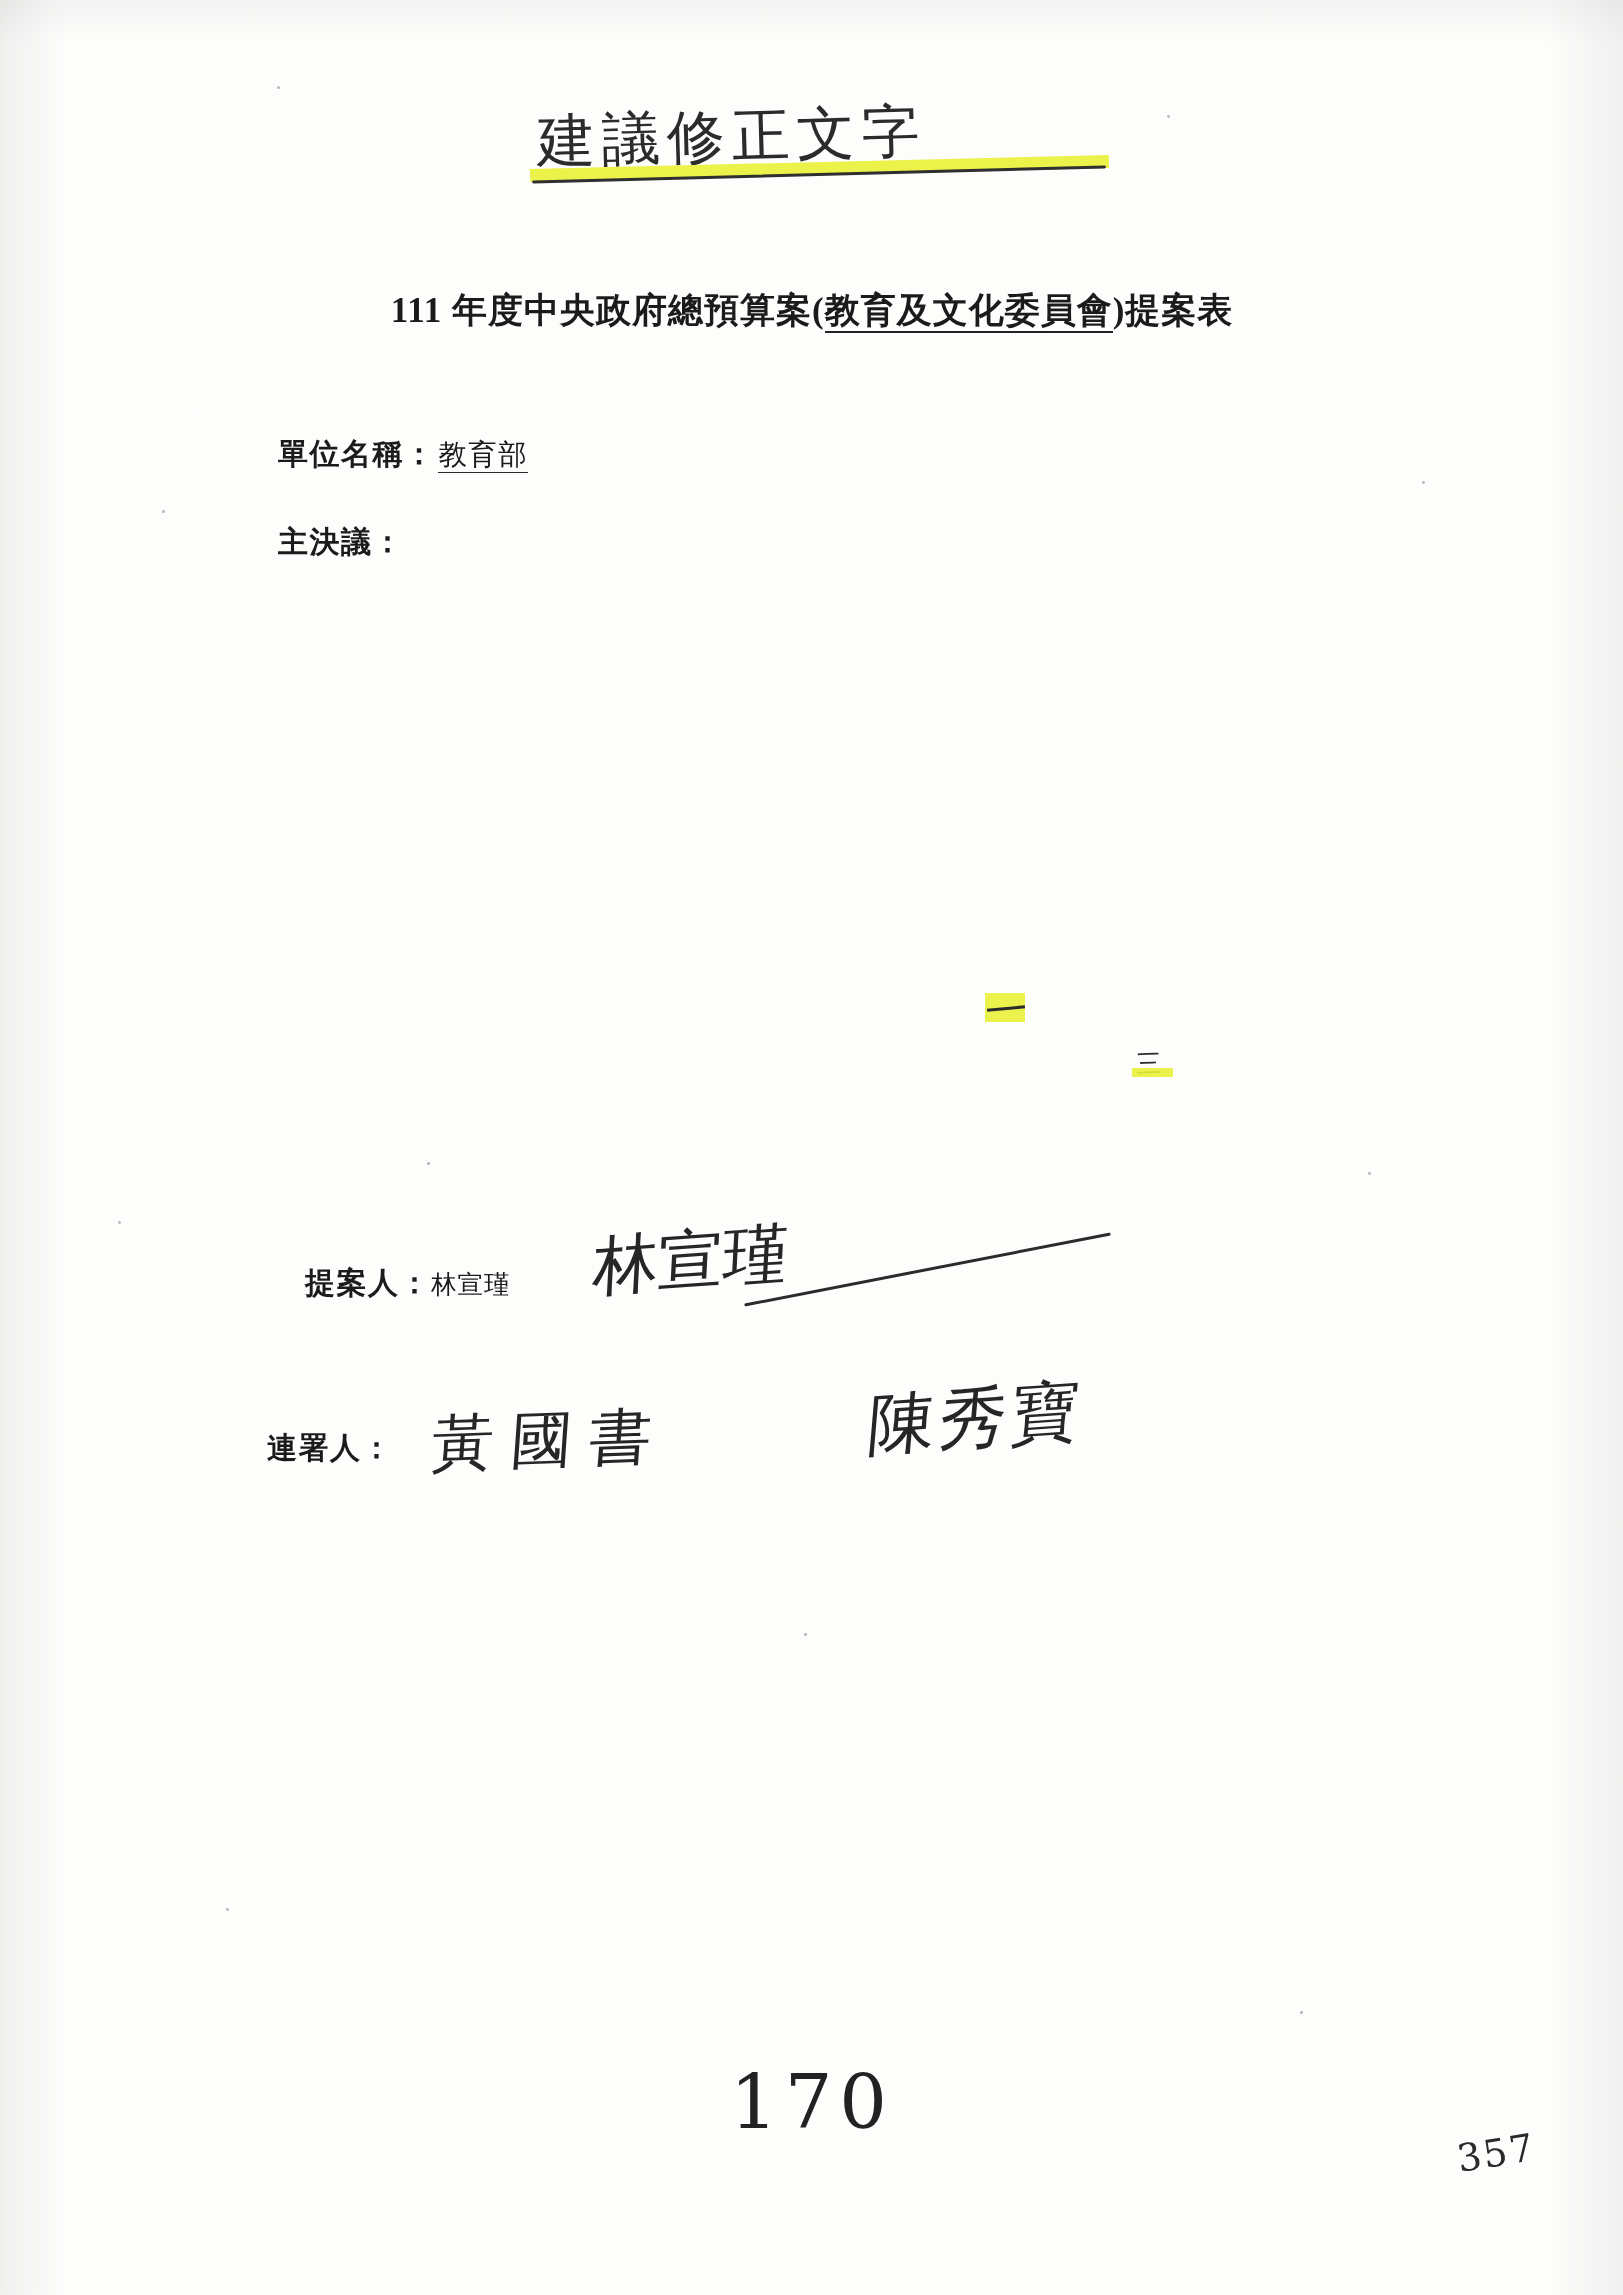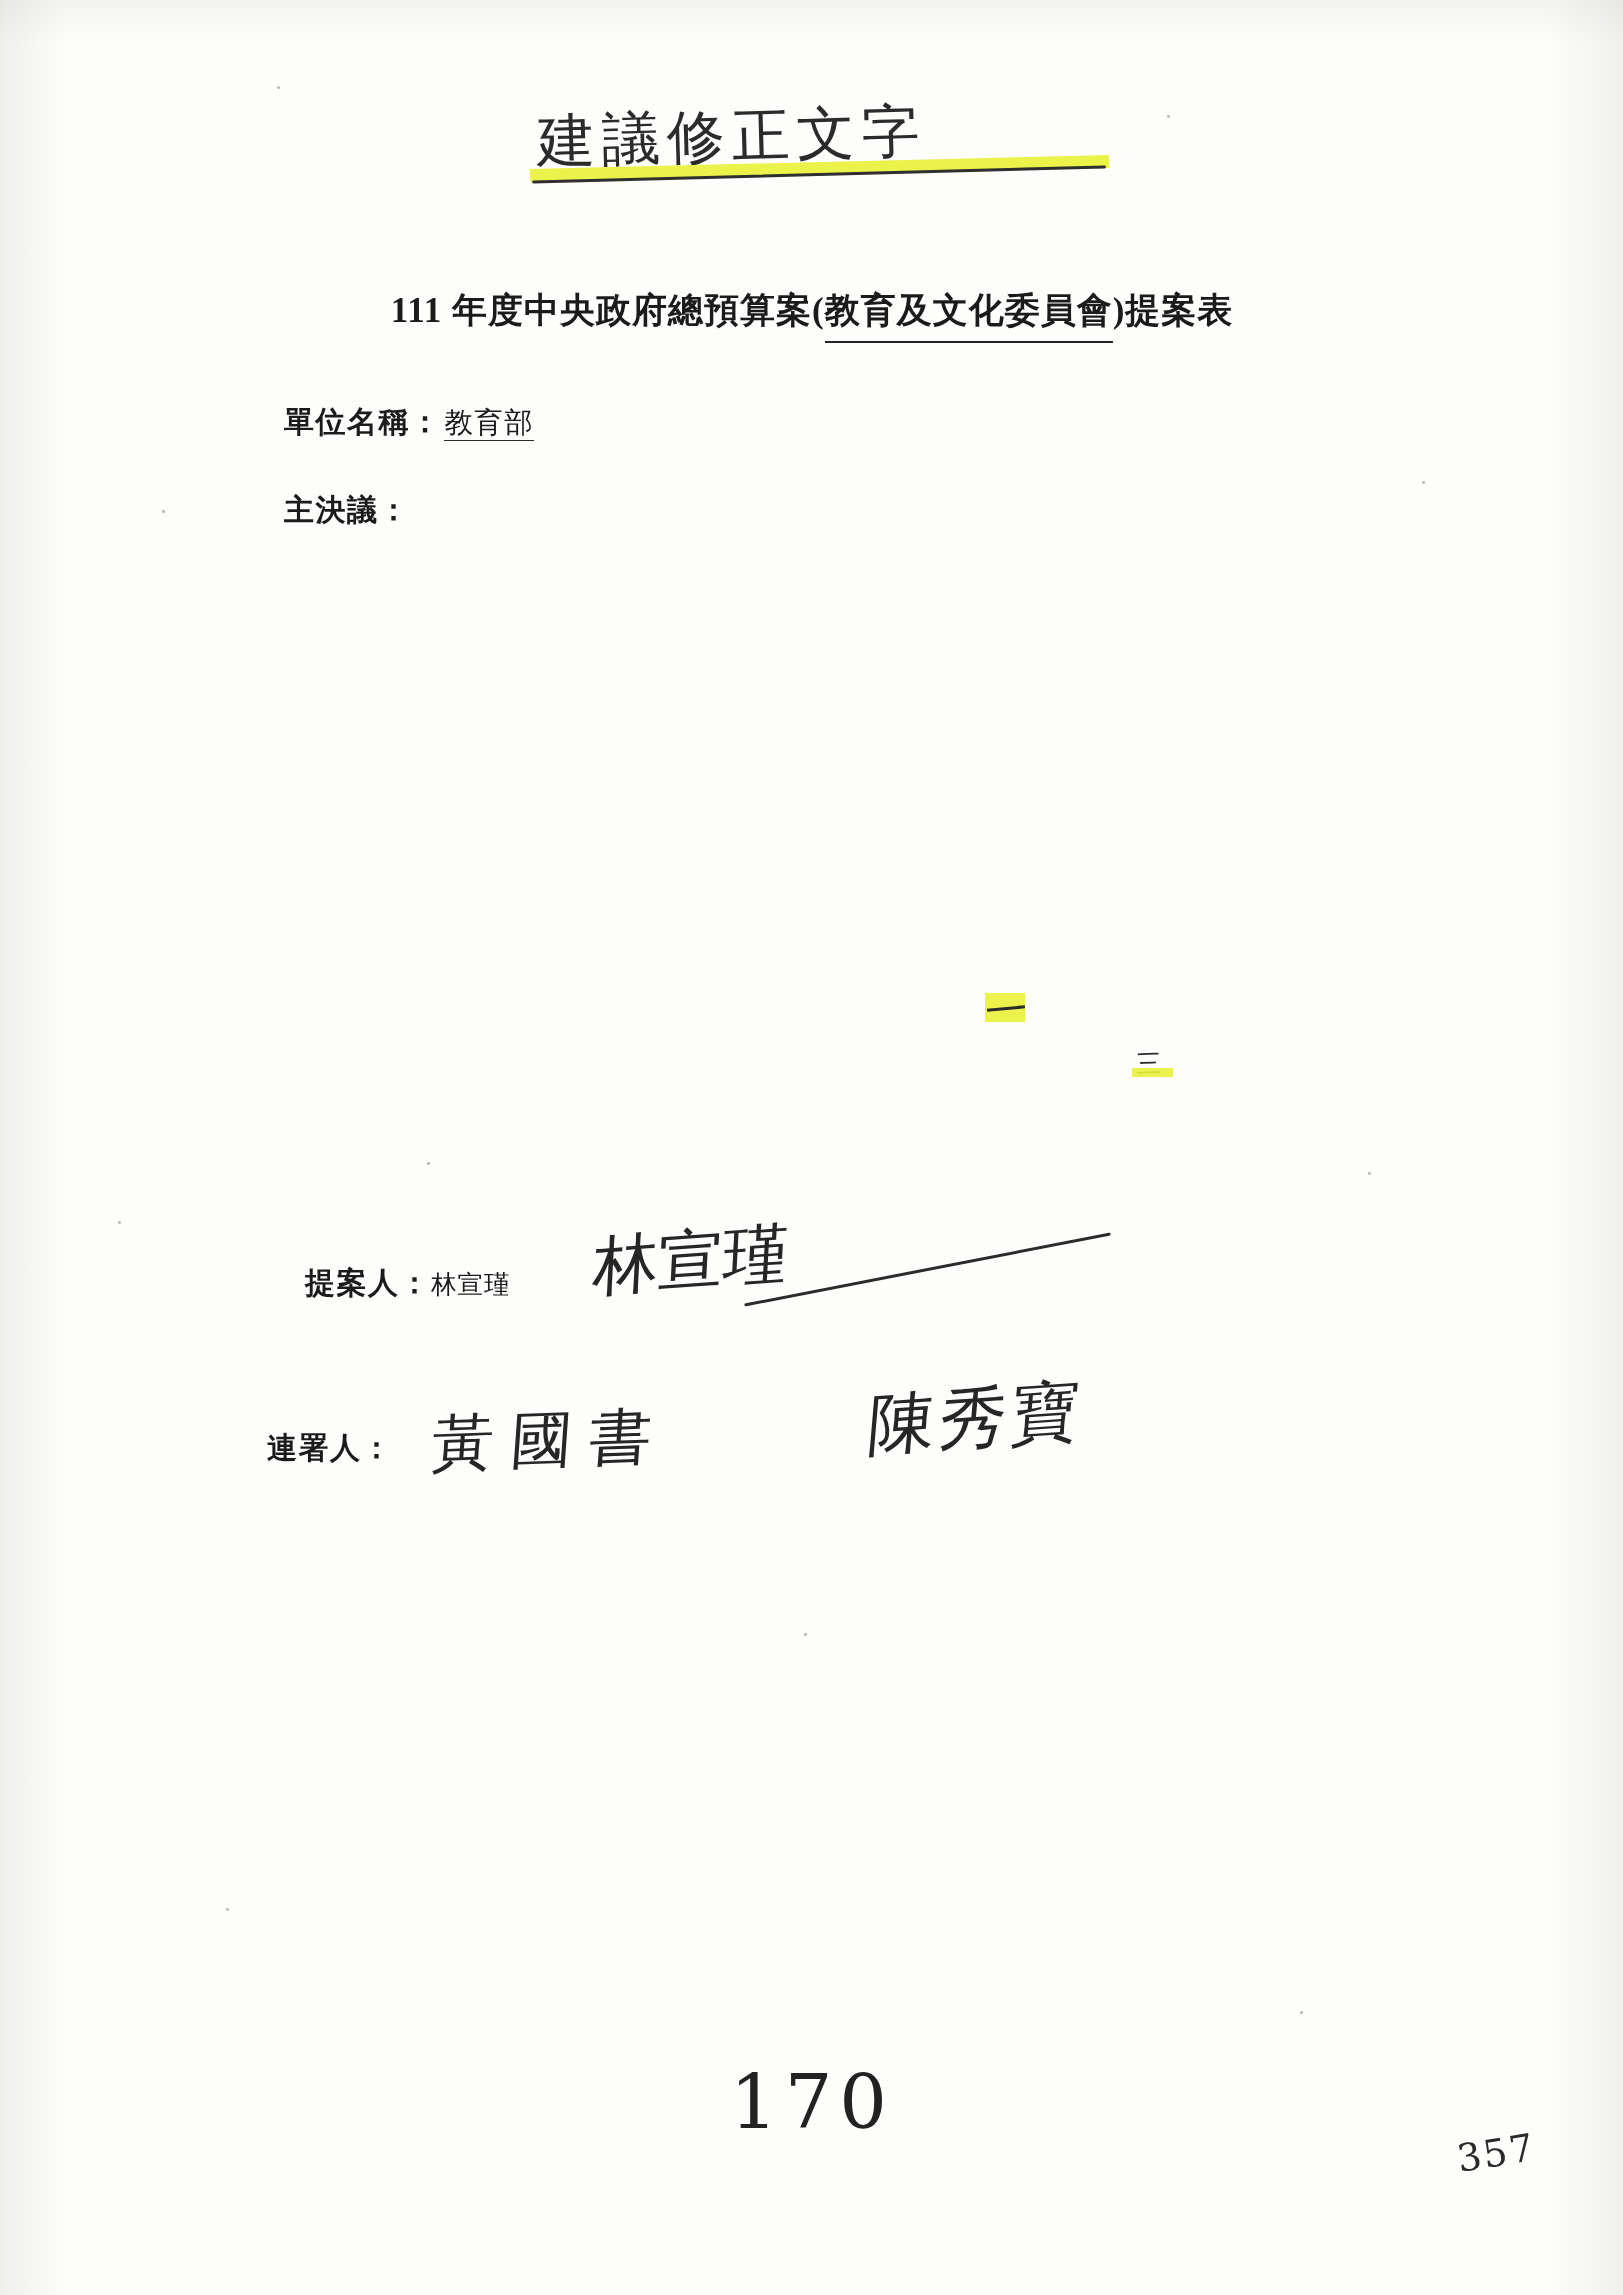--- a/index.html
+++ b/index.html
@@ -93,31 +93,32 @@
     left: 0; right: 0;
     top: 287px;
     text-align: center;
     font-size: 35px;
     font-weight: 700;
     letter-spacing: 1px;
     white-space: nowrap;
   }
   .doc-title .u {
     border-bottom: 2px solid #232323;
-    padding-bottom: 11px;
+    padding-bottom: 1px;
   }
 
   
   .field-row {
     position: absolute;
-    left: 284px;
+    left: 278px;
     font-size: 30px;
     font-weight: 700;
     letter-spacing: 1.5px;
     white-space: nowrap;
+    margin-top: 32px;
   }
   .field-row .label { font-weight: 700; }
   .field-row .value {
     font-weight: 400;
     font-size: 28.4px;
     border-bottom: 1.5px solid #2a2a2a;
     padding-bottom: 2px;
     margin-left: 2.9px;
   }
   #unit-row { top: 402px; }

